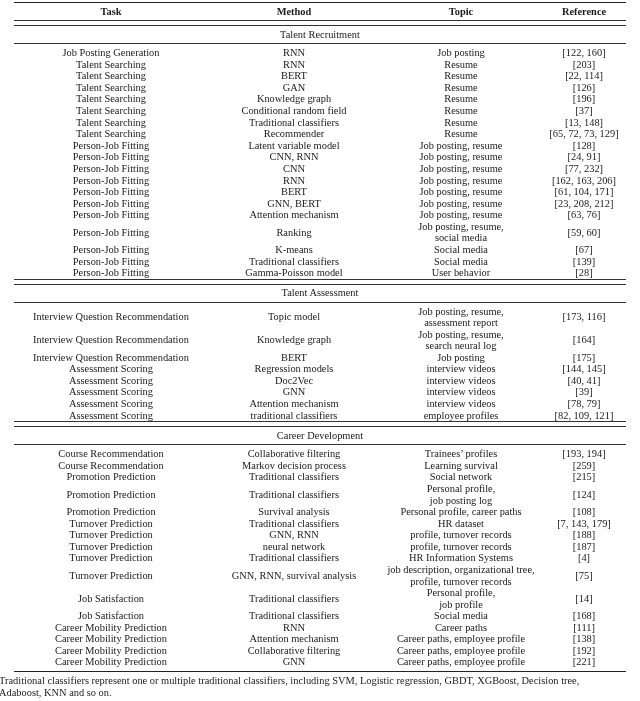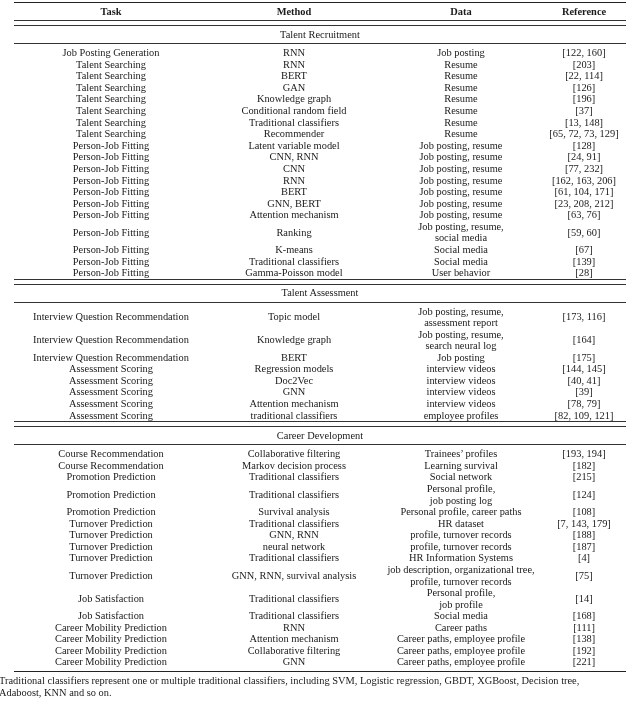--- a/index.html
+++ b/index.html
@@ -37,21 +37,21 @@
   <colgroup>
     <col class="c-task">
       <col class="c-method">
       <col class="c-data">
       <col class="c-ref">
   </colgroup>
   <thead>
     <tr class="hdr">
       <th>Task</th>
       <th>Method</th>
-      <th>Data</th>
+      <th>Topic</th>
       <th>Reference</th>
     </tr>
   </thead>
   <tbody id="tbody">
       <tr class="dbl">
         <td colspan="4"></td>
       </tr>
       <tr class="sec">
         <td colspan="4">Talent Recruitment</td>
       </tr>
@@ -302,21 +302,21 @@
           <div>Trainees’ profiles</div>
         </td>
         <td>[193, 194]</td>
       </tr>
       <tr class="r">
         <td>Course Recommendation</td>
         <td>Markov decision process</td>
         <td class="data-cell">
           <div>Learning survival</div>
         </td>
-        <td>[182]</td>
+        <td>[259]</td>
       </tr>
       <tr class="r">
         <td>Promotion Prediction</td>
         <td>Traditional classifiers</td>
         <td class="data-cell">
           <div>Social network</div>
         </td>
         <td>[215]</td>
       </tr>
       <tr class="r2">

